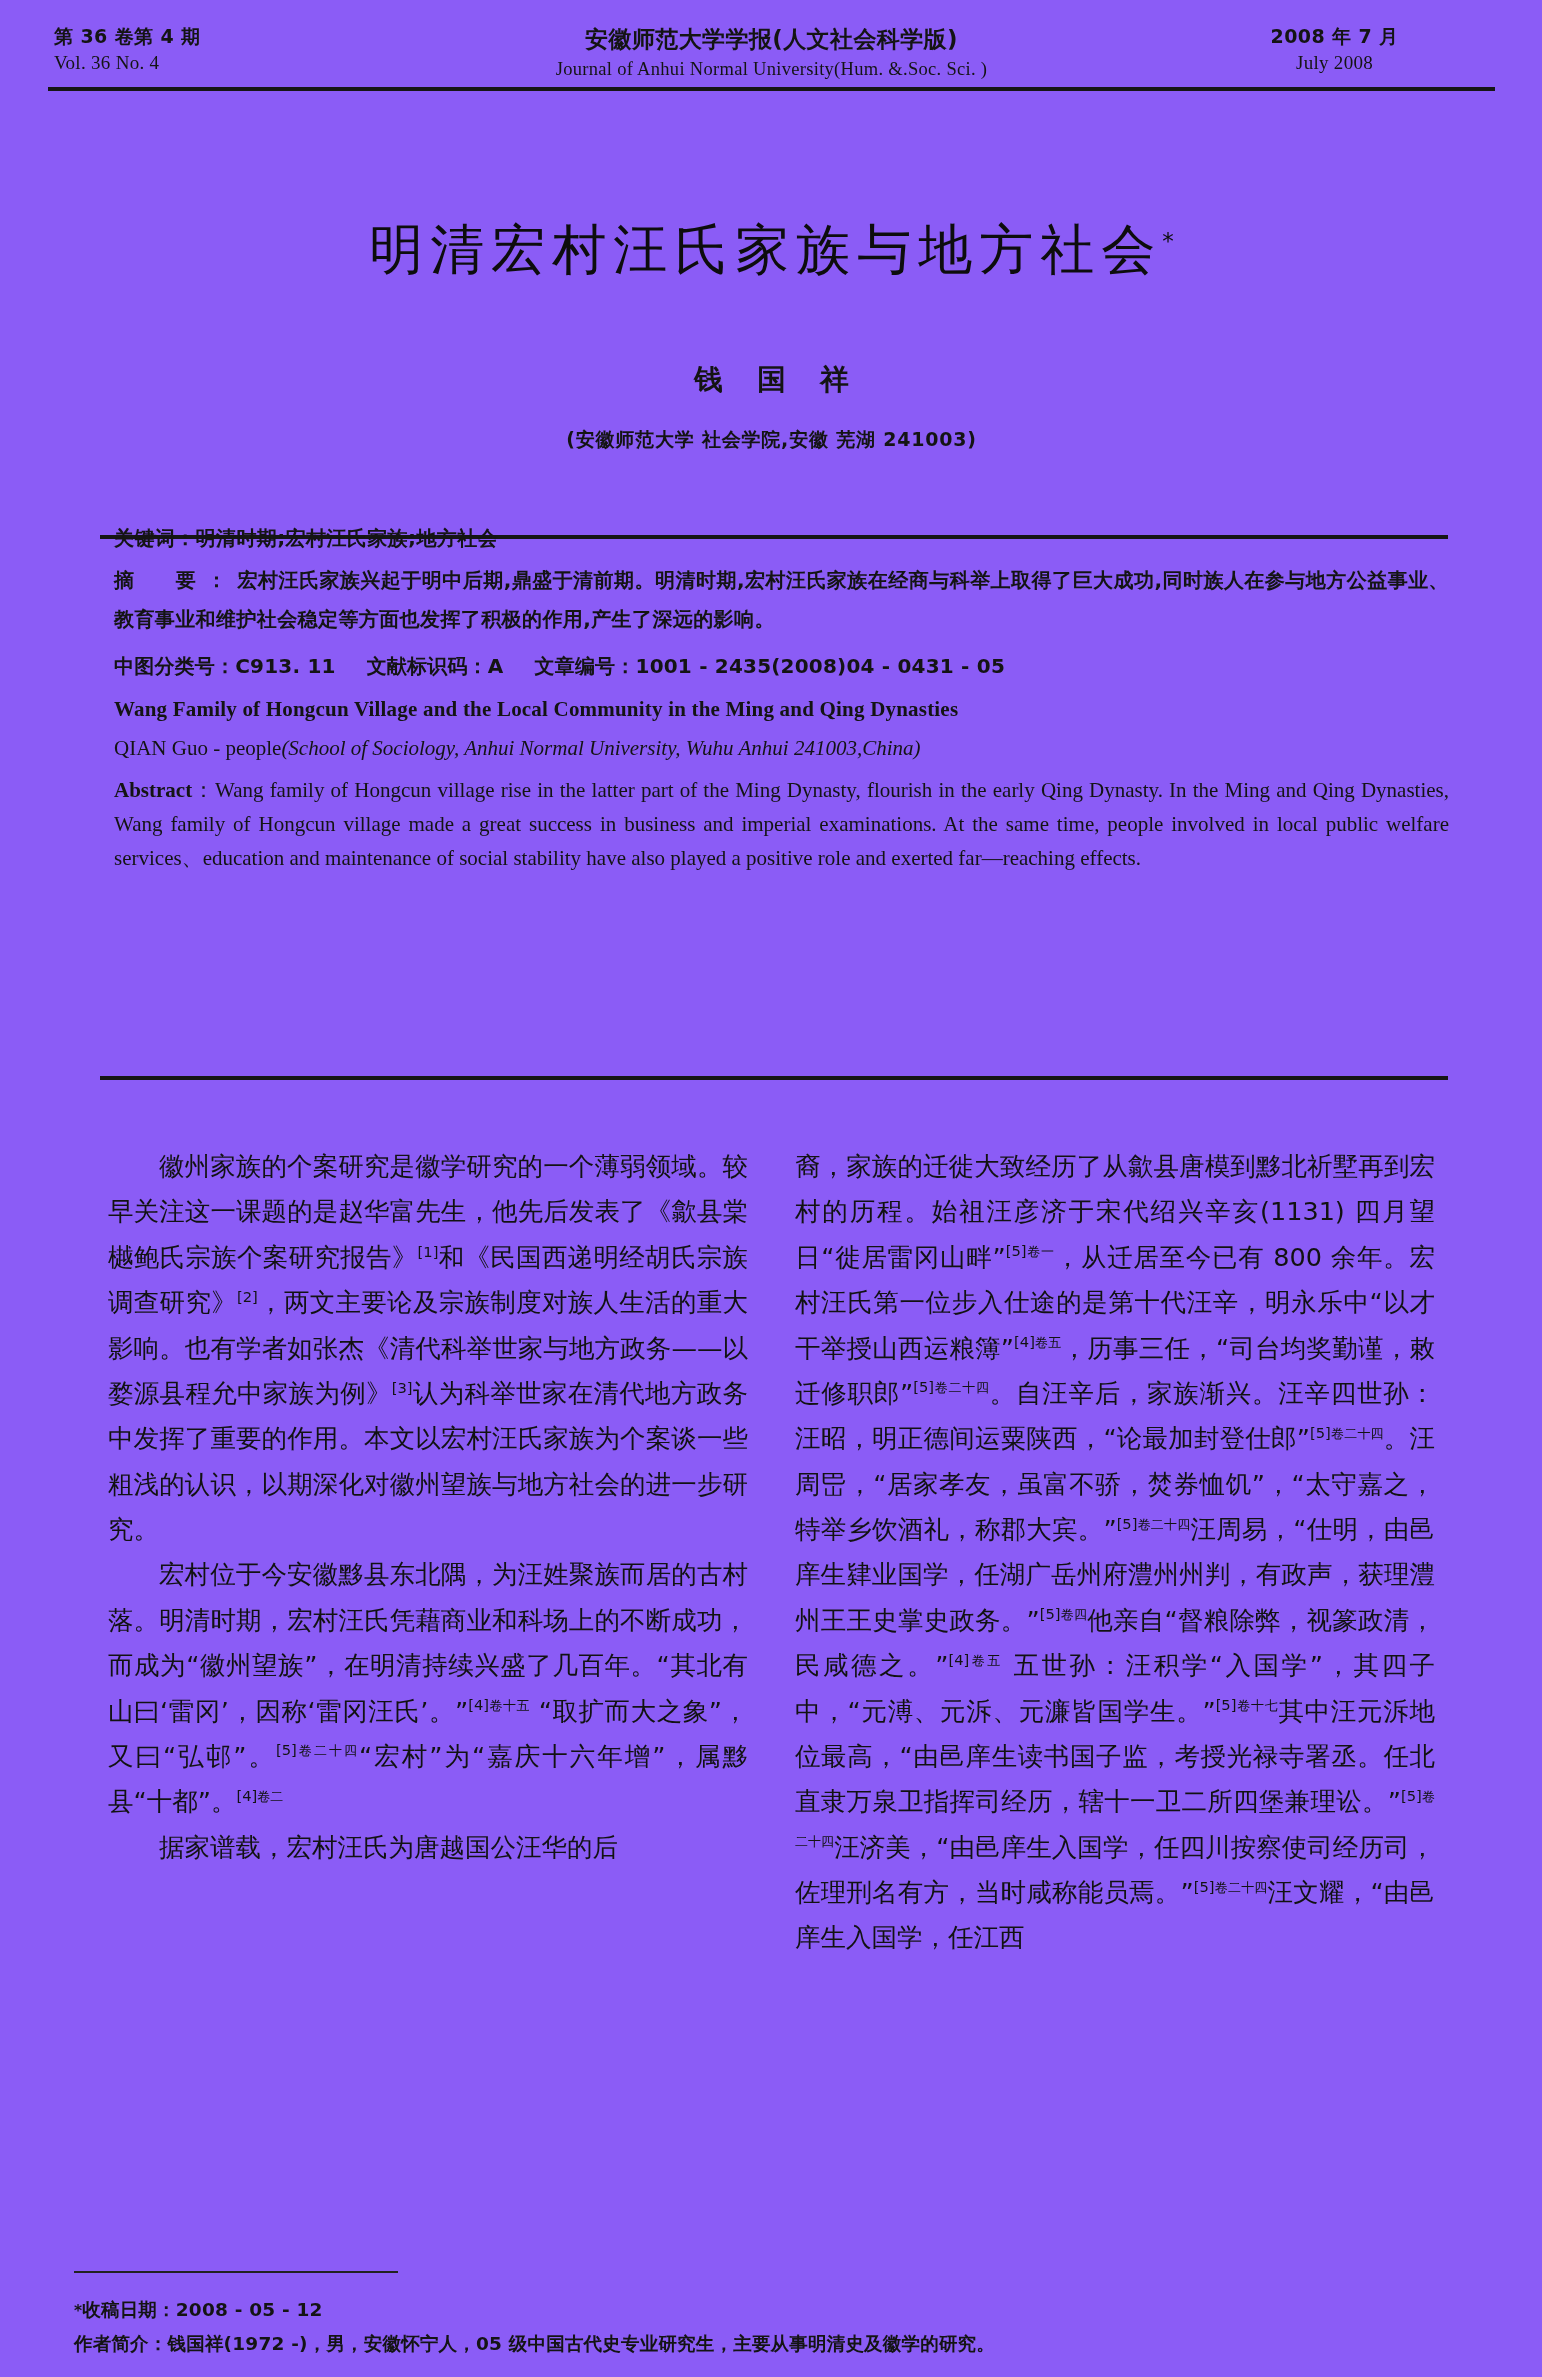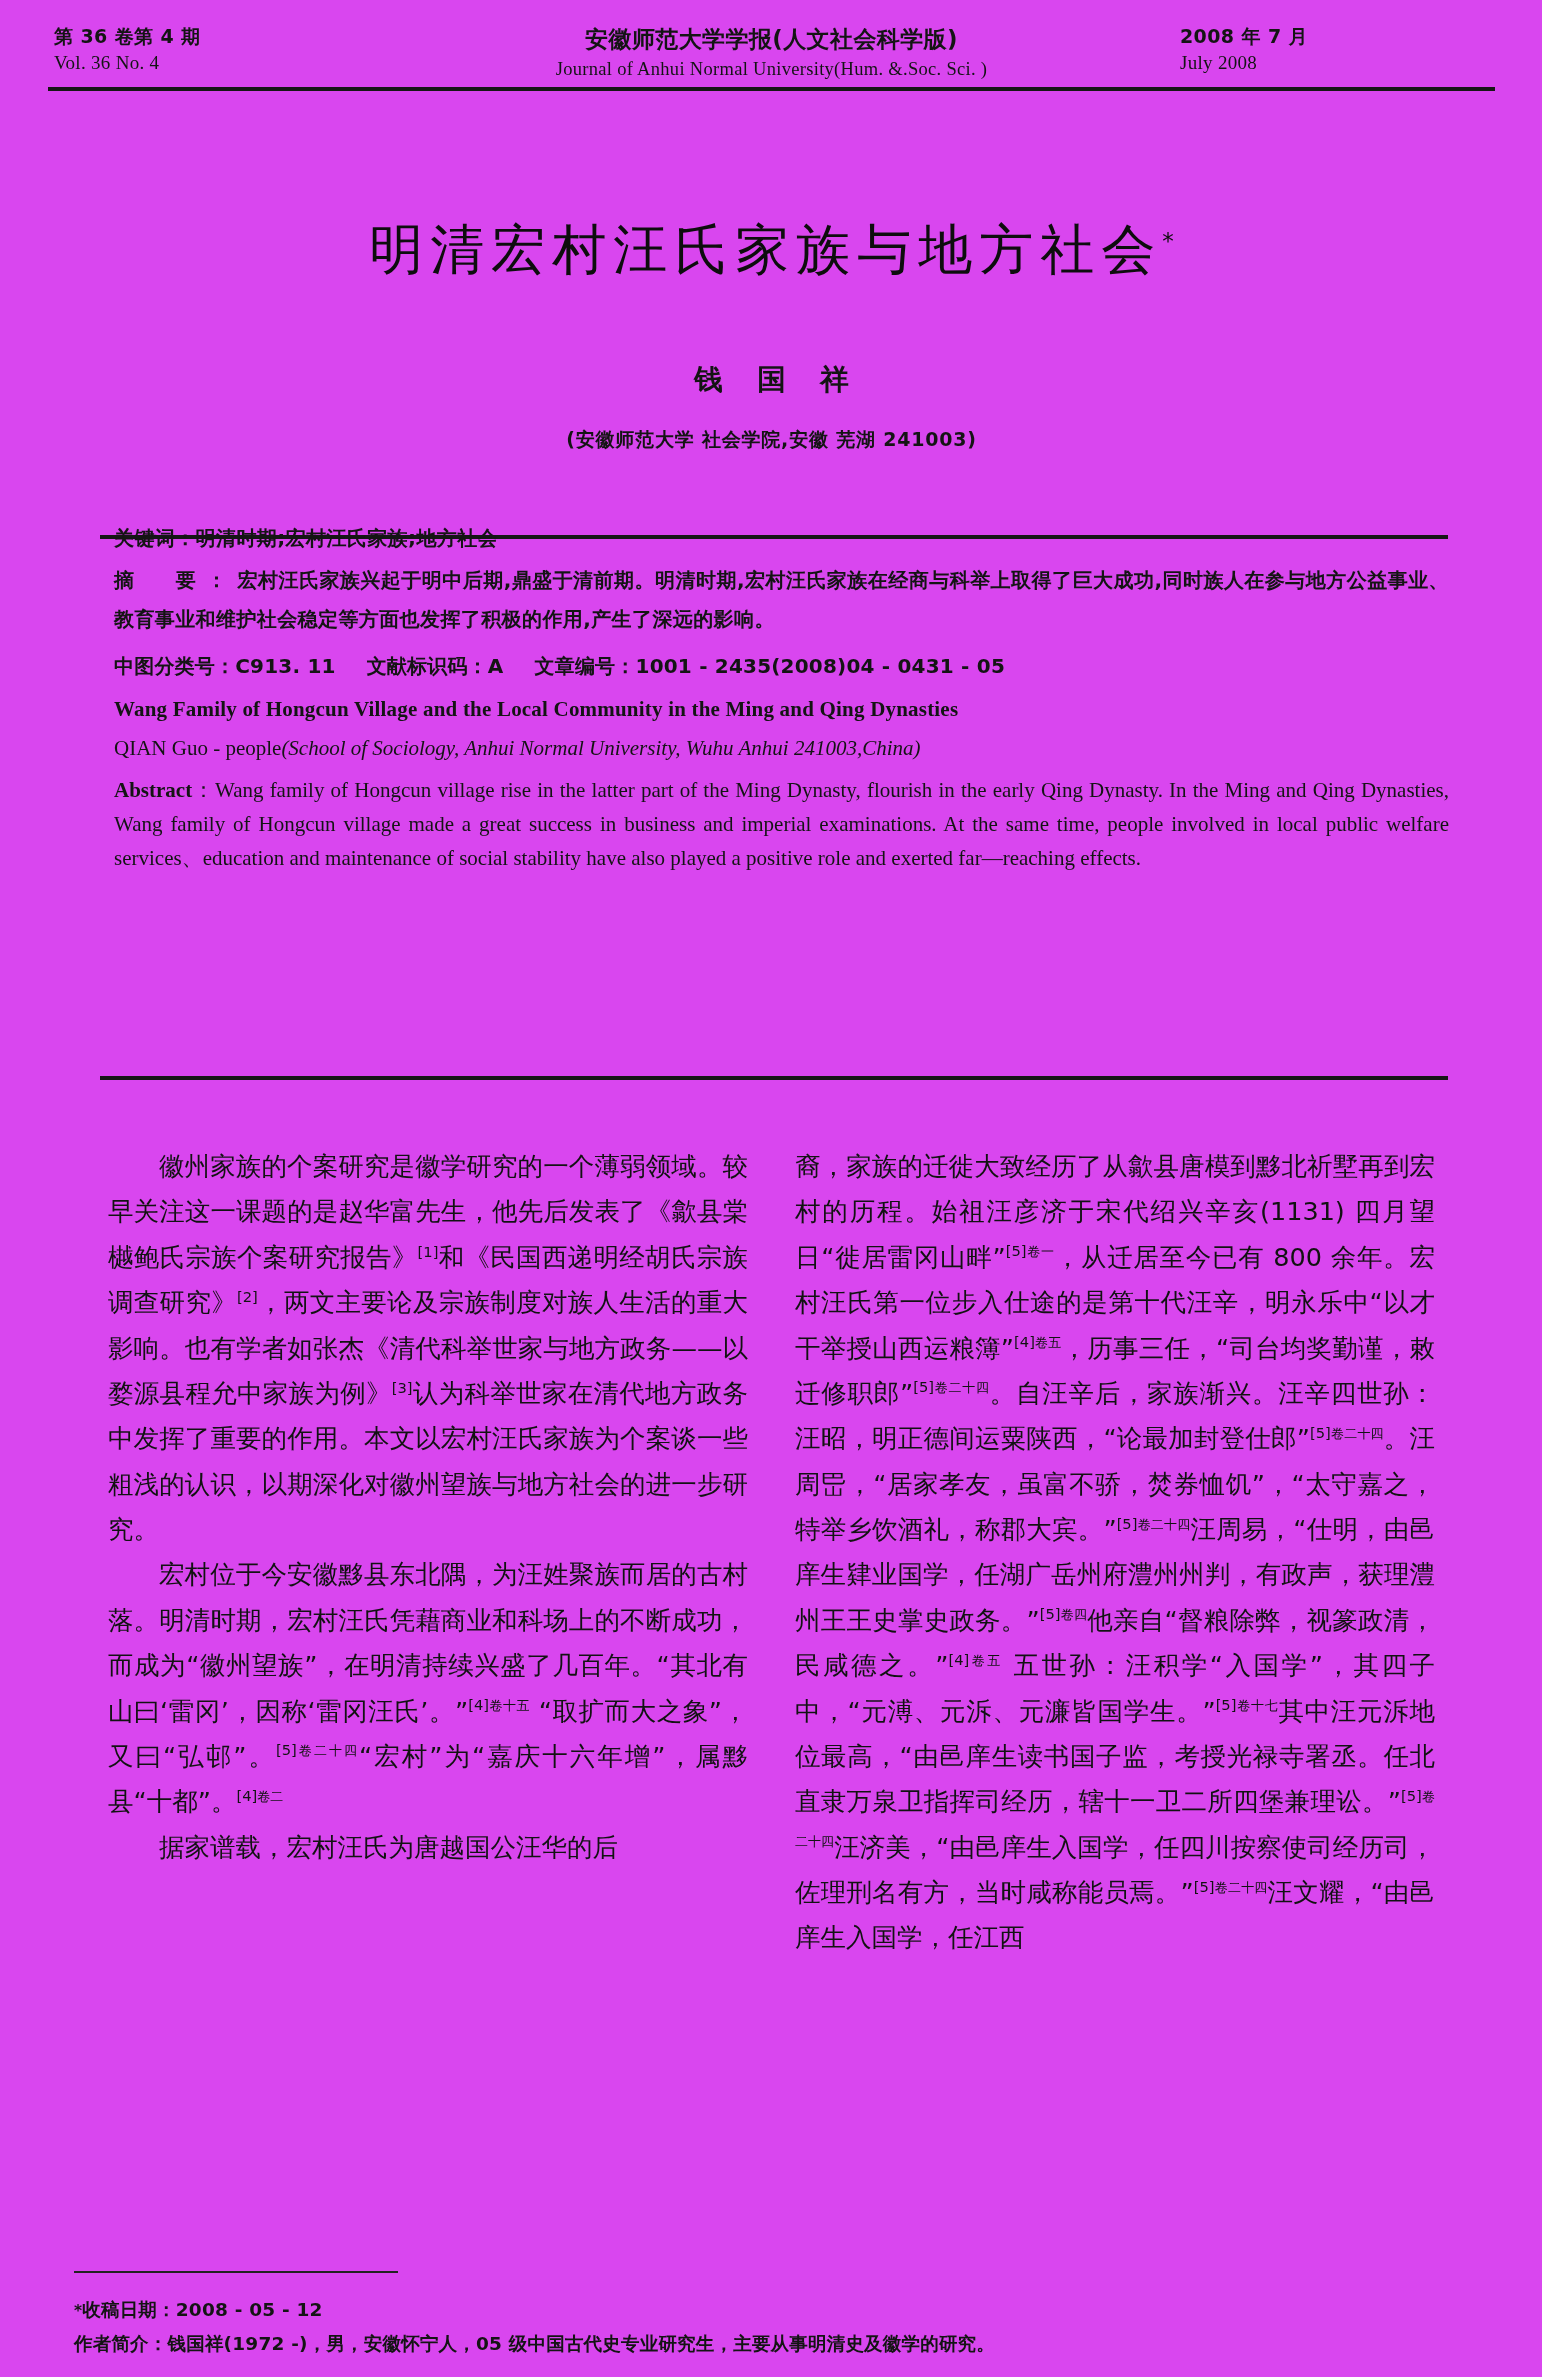--- a/index.html
+++ b/index.html
@@ -15,37 +15,37 @@
     color: #141414;
     position: relative;
     overflow: hidden;
   }
 
   .page {
     position: absolute;
     left: 0; top: 0;
     width: 1543px;
     height: 2377px;
-    background: #d946ef;
+    background: #8b5cf6;
   }
 
   
   .runhead {
     position: absolute;
     left: 54px;
     top: 23px;
     width: 1435px;
     display: flex;
     justify-content: space-between;
     align-items: flex-start;
   }
   .runhead-col { line-height: 1.42; }
   .rh-left  { text-align: left;  width: 309px; }
   .rh-mid   { text-align: center; flex: 1; }
-  .rh-right { text-align: left; width: 309px; }
+  .rh-right { text-align: center; width: 309px; }
 
   .rh-cn {
     font-family: "DejaVu Sans", "Liberation Sans", sans-serif;
     font-size: 19px;
     font-weight: 700;
     letter-spacing: 0.4px;
     white-space: nowrap;
   }
   .rh-en {
     font-family: "Liberation Serif", "DejaVu Serif", serif;

